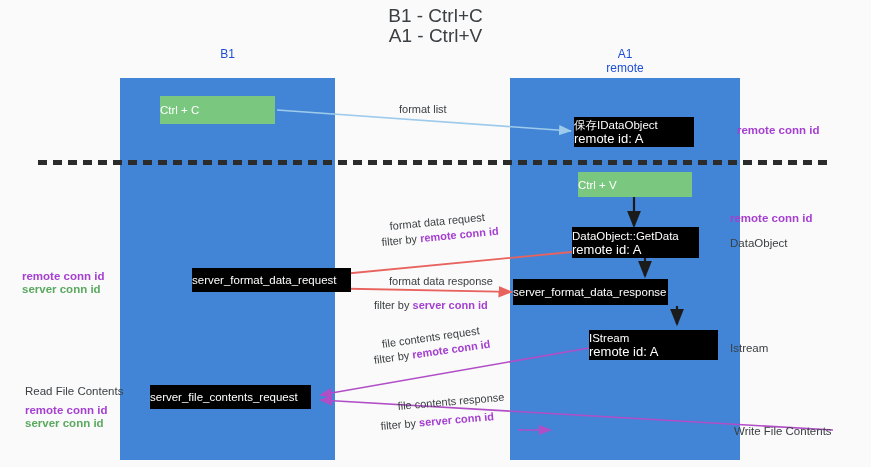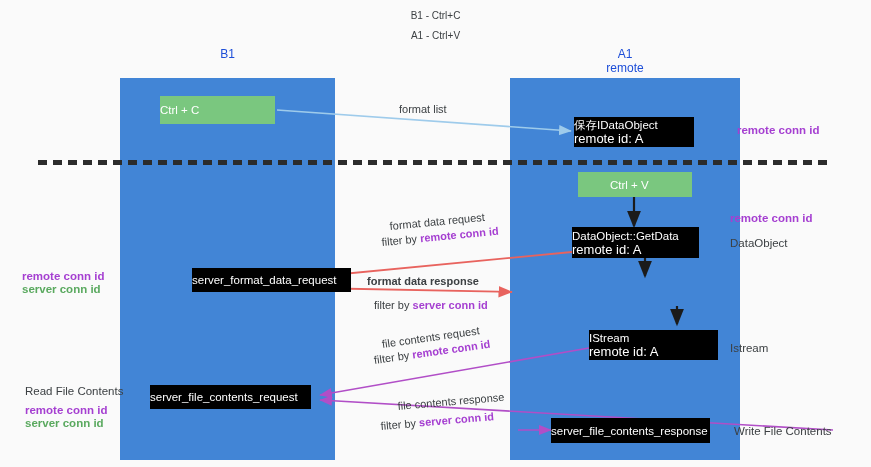--- a/index.html
+++ b/index.html
@@ -8,21 +8,21 @@
     background:#fafafa;
     font-family:"Liberation Sans","DejaVu Sans",sans-serif;
     position:relative;overflow:hidden;
     color:#3c4043;
   }
   #stage{position:absolute;inset:0;width:871px;height:467px;}
 
   
   .title{
     position:absolute;left:0;top:6px;width:871px;
-    text-align:center;font-size:10px;line-height:20px;color:#3c4043;
+    text-align:center;font-size:19px;line-height:20px;color:#3c4043;
   }
 
   
   .colhead{
     position:absolute;text-align:center;font-size:12px;line-height:14px;color:#1d4ed8;
   }
 
   
   .lane{position:absolute;background:#4285d6;}
 
@@ -116,59 +116,59 @@
 
   <div class="box green" style="left:160px;top:96px;width:115px;height:28px;">
     <span>Ctrl + C</span>
   </div>
 
   <div class="box orange" style="left:574px;top:117px;width:120px;height:30px;">
     <span>保存IDataObject</span>
     <span class="l2">remote id: A</span>
   </div>
 
-  <div class="box green" style="left:578px;top:172px;width:114px;height:25px;padding-left:32px;">
+  <div class="box green" style="left:578px;top:172px;width:114px;height:25px;">
     <span>Ctrl + V</span>
   </div>
 
   <div class="box orange" style="left:572px;top:227px;width:127px;height:31px;">
     <span>DataObject::GetData</span>
     <span class="l2">remote id: A</span>
   </div>
 
   <div class="box orange" style="left:152px;top:268px;width:159px;height:24px;margin-left:40px;">
     <span>server_format_data_request</span>
   </div>
 
+  <div class="box orange" style="left:513px;top:279px;width:155px;height:26px;">
+    <span>server_format_data_response</span>
+  </div>
 
   <div class="box orange" style="left:589px;top:330px;width:129px;height:30px;">
     <span>IStream</span>
     <span class="l2">remote id: A</span>
   </div>
 
   <div class="box orange" style="left:150px;top:385px;width:161px;height:24px;">
     <span>server_file_contents_request</span>
   </div>
 
-  <div class="box orange" style="left:551px;top:418px;width:159px;height:25px;">
-    <span>server_file_contents_response</span>
-  </div>
 
   <div class="dashed"></div>
 
   <div class="cap" style="left:399px;top:102px;">format list</div>
 
   <div class="cap" style="left:389px;top:219px;transform:rotate(-5.5deg);">
     <span>format data request</span>
   </div>
   <div class="cap" style="left:381px;top:235px;transform:rotate(-5.5deg);">
     <span>filter by </span><span class="p">remote conn id</span>
   </div>
 
-  <div class="cap" style="left:367px;top:274px;font-weight:bold;">format data response</div>
+  <div class="cap" style="left:389px;top:274px;">format data response</div>
   <div class="cap" style="left:374px;top:298px;">
     <span>filter by </span><span class="p">server conn id</span>
   </div>
 
   <div class="cap" style="left:381px;top:337px;transform:rotate(-8deg);">file contents request</div>
   <div class="cap" style="left:373px;top:353px;transform:rotate(-8deg);">
     <span>filter by </span><span class="p">remote conn id</span>
   </div>
 
   <div class="cap" style="left:397px;top:399px;transform:rotate(-5deg);">file contents response</div>

